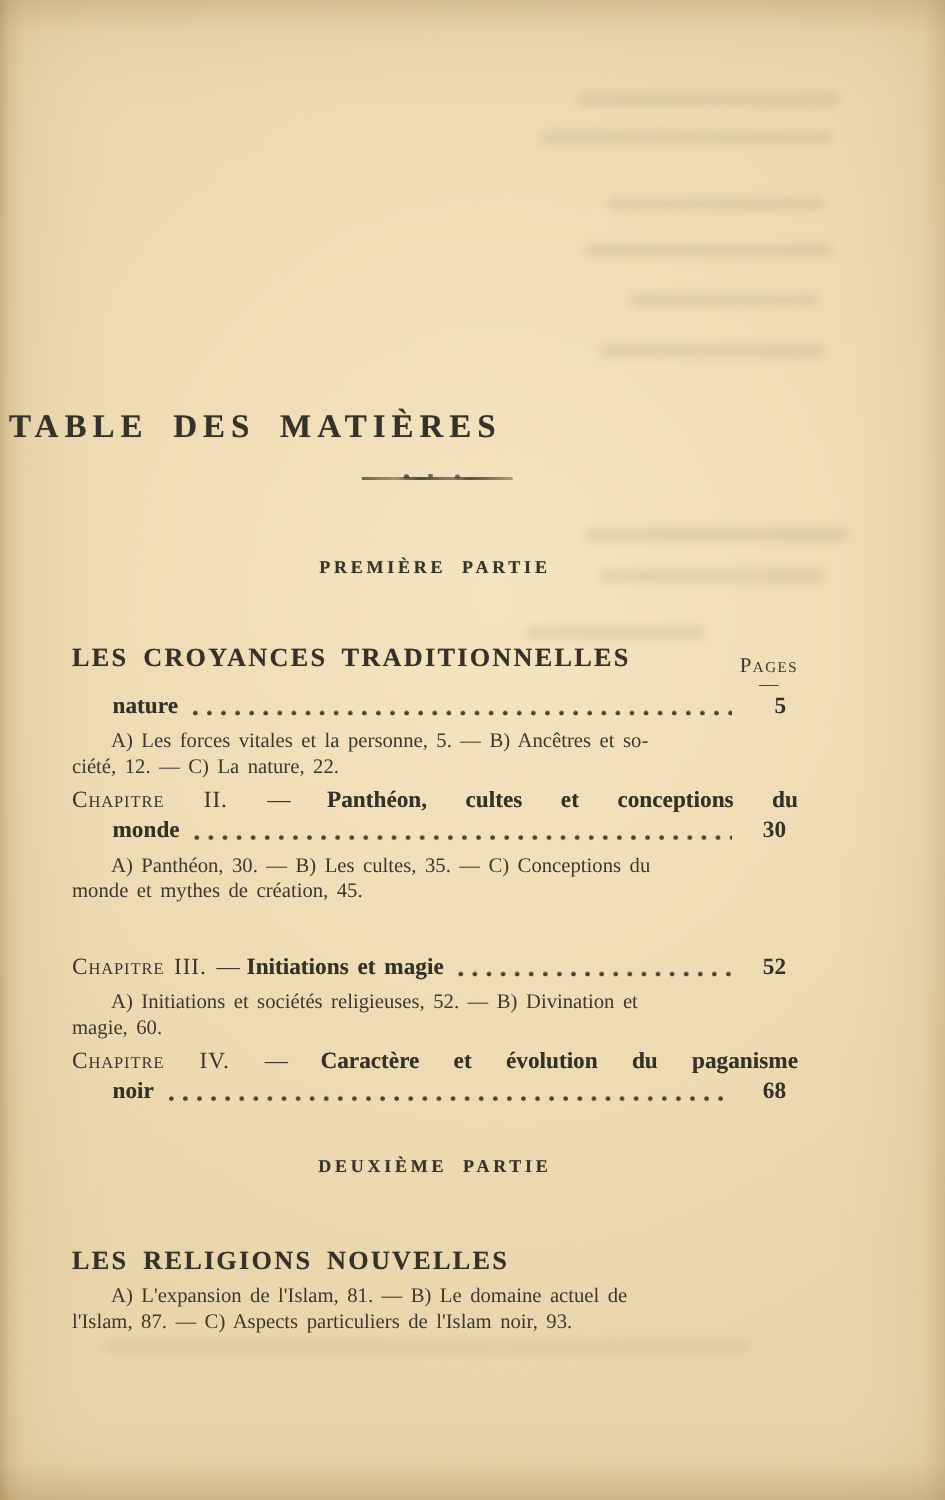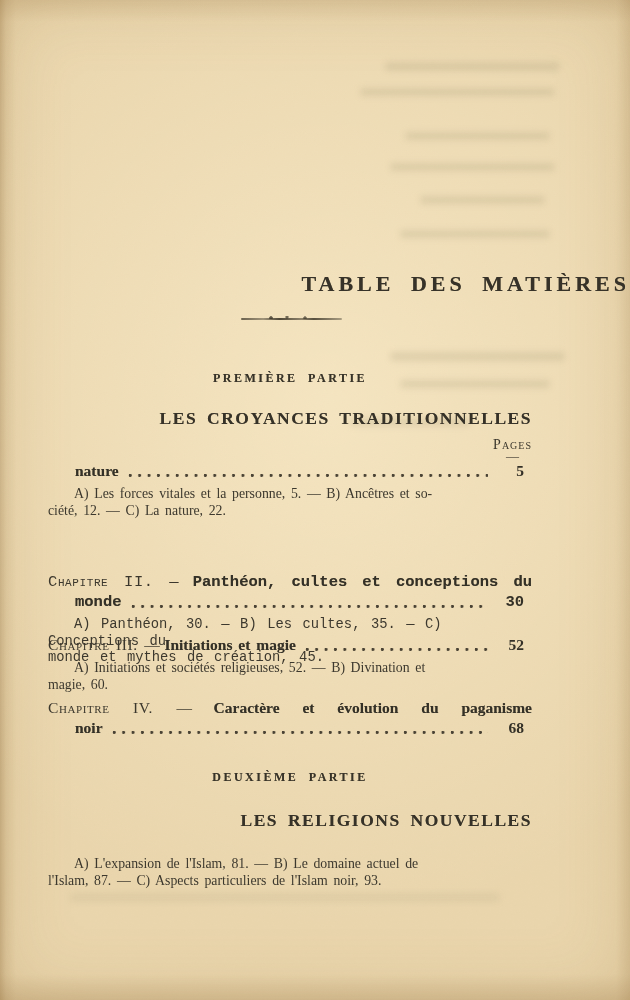--- a/index.html
+++ b/index.html
@@ -21,22 +21,22 @@
   }
   .grain { position:absolute; inset:0; opacity:.55; pointer-events:none; }
 
   .smudge {
     position:absolute; border-radius:5px;
     background: rgba(150,138,105,0.20);
     filter: blur(3px); pointer-events:none;
   }
 
   .doc-title {
-    position:absolute; top:271px; left:30px; right:0;
-    text-align:right;
+    position:absolute; top:271px; left:6px; right:0;
+    text-align:left;
     font-size:22px; font-weight:bold; letter-spacing:4px; word-spacing:7px;
     color:#353128;
     text-shadow: 0 0 0.5px rgba(55,48,30,0.55);
   }
   .ornament {
     position:absolute; top:318px; left:241px; width:101px; height:2px;
     background: linear-gradient(90deg, rgba(60,54,40,0.75), rgba(60,54,40,0.45) 22%, rgba(60,54,40,0.9) 38%, rgba(60,54,40,0.55) 60%, rgba(60,54,40,0.85) 72%, rgba(60,54,40,0.4));
     border-radius:2px;
   }
   .ornament:before {
@@ -50,24 +50,25 @@
 
   .part-heading {
     position:absolute; left:0; width:100%;
     text-align:center;
     font-size:12px; font-weight:bold; letter-spacing:2.5px; word-spacing:5px;
     color:#363228;
     text-shadow: 0 0 0.5px rgba(55,48,30,0.5);
   }
   .part-sub {
     position:absolute; left:0; width:100%;
-    text-align:right;
+    text-align:left;
     font-size:17.5px; font-weight:bold; letter-spacing:1.5px; word-spacing:4px;
     color:#343027;
     text-shadow: 0 0 0.5px rgba(55,48,30,0.5);
+    margin-top: 20px;
   }
   .pages-head {
     position:absolute; left:0; width:100%;
     text-align:right;
     font-variant: small-caps;
     font-size:14px; letter-spacing:1px; line-height:15px;
     color:#3a362c;
   }
   .pages-head .dash { display:block; line-height:7px; padding-right:12px; font-size:13px; }
 
@@ -138,21 +139,21 @@
     <div class="entry" style="top:461px;">
       <div class="eline">
         <span class="btitle cont">nature</span>
         <span class="leader"></span>
         <span class="pg">5</span>
       </div>
       <p class="details">A) Les forces vitales et la personne, 5. — B) Ancêtres et so-
 ciété, 12. — C) La nature, 22.</p>
     </div>
 
-    <div class="entry" style="top:572px;font-family:Liberation Mono, monospace;">
+    <div class="entry" style="top:524px;">
       <div class="jline">
         <span class="chapter">Chapitre II. —</span> <span class="btitle">Panthéon, cultes et conceptions du</span>
       </div>
       <div class="eline">
         <span class="btitle cont">monde</span>
         <span class="leader"></span>
         <span class="pg">30</span>
       </div>
       <p class="details">A) Panthéon, 30. — B) Les cultes, 35. — C) Conceptions du
 monde et mythes de création, 45.</p>

